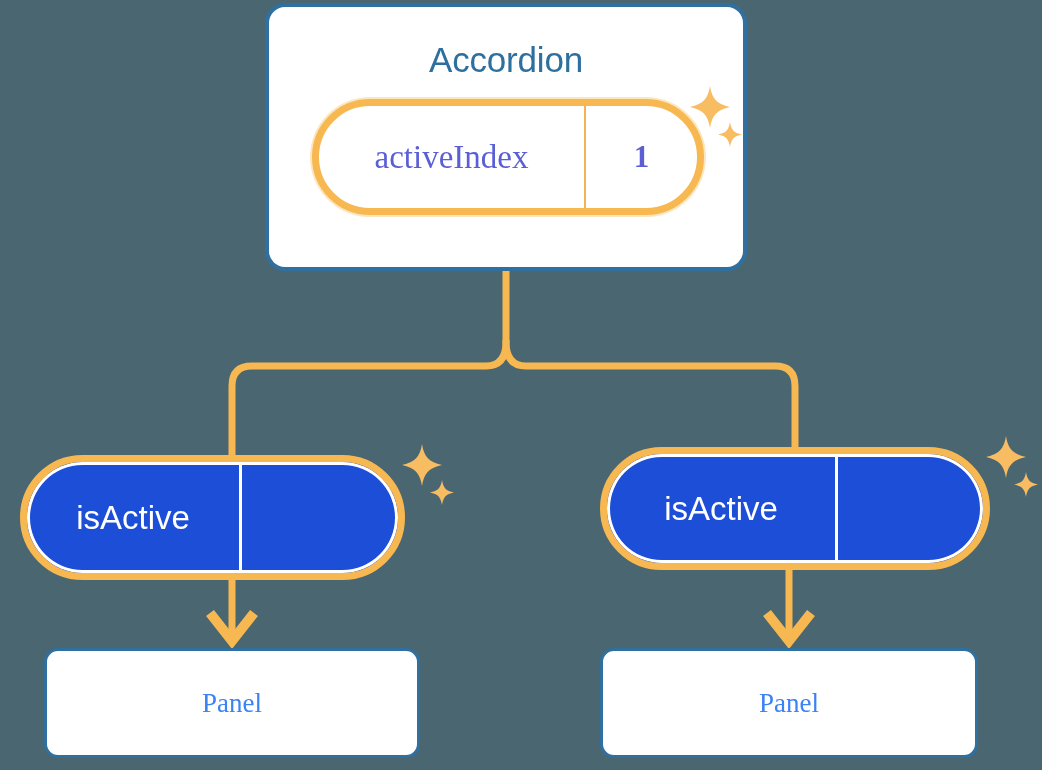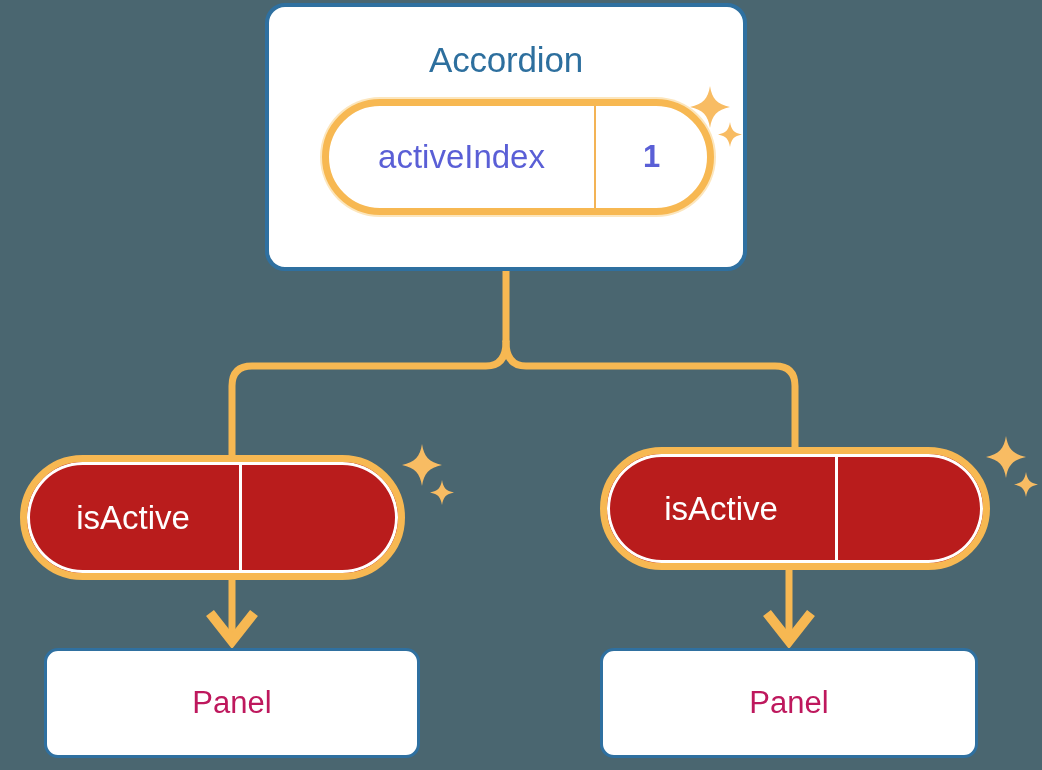--- a/index.html
+++ b/index.html
@@ -64,21 +64,21 @@
     content: "";
     position: absolute;
     left: -9px; top: -9px; right: -9px; bottom: -9px;
     border-radius: 999px;
     background: #fbdfae;
     z-index: -2;
   }
 
   
   #pill-activeindex {
-    left: 322px; top: 99px;
+    left: 312px; top: 99px; font-family: Liberation Serif, serif;
   }
   #pill-activeindex .pill {
     width: 392px; height: 116px;
     background: #ffffff;
     border: 7px solid #f7b852;
     padding: 0;
   }
   #pill-activeindex .pill::before { background: #fce6bd; }
   #pill-activeindex .cell {
     display: flex; align-items: center; justify-content: center;
@@ -94,21 +94,21 @@
     margin: 0;
   }
   #pill-activeindex .cell-val {
     flex: 1;
     font-size: 31px;
     font-weight: bold;
   }
 
   
   .pill-purple .pill {
-    background: #b91c1c;
+    background: #1d4ed8;
     border: 7px solid #f7b852;
     box-shadow: inset 0 0 0 3px #ffffff;
     overflow: hidden;
   }
   .pill-purple .pill::before { background: #fbdfae; }
   .pill-purple .cell {
     display: flex; align-items: center; justify-content: center;
     color: #ffffff;
   }
   .pill-purple .cell-sep {
@@ -133,22 +133,23 @@
     background: #ffffff;
     border: 3px solid #2f70a0;
     border-radius: 14px;
     box-sizing: border-box;
     display: flex;
     align-items: center;
     justify-content: center;
     z-index: 4;
   }
   .panel-label {
-    color: #be185d;
-    font-size: 31px;
+    color: #3b82f6;
+    font-size: 27px;
+    font-family: Liberation Serif, serif;
   }
   #panel-left  { left: 44px;  top: 648px; width: 376px; height: 110px; }
   #panel-right { left: 600px; top: 648px; width: 378px; height: 110px; }
 
   
   .sparkle {
     position: absolute;
     z-index: 7;
     pointer-events: none;
   }

